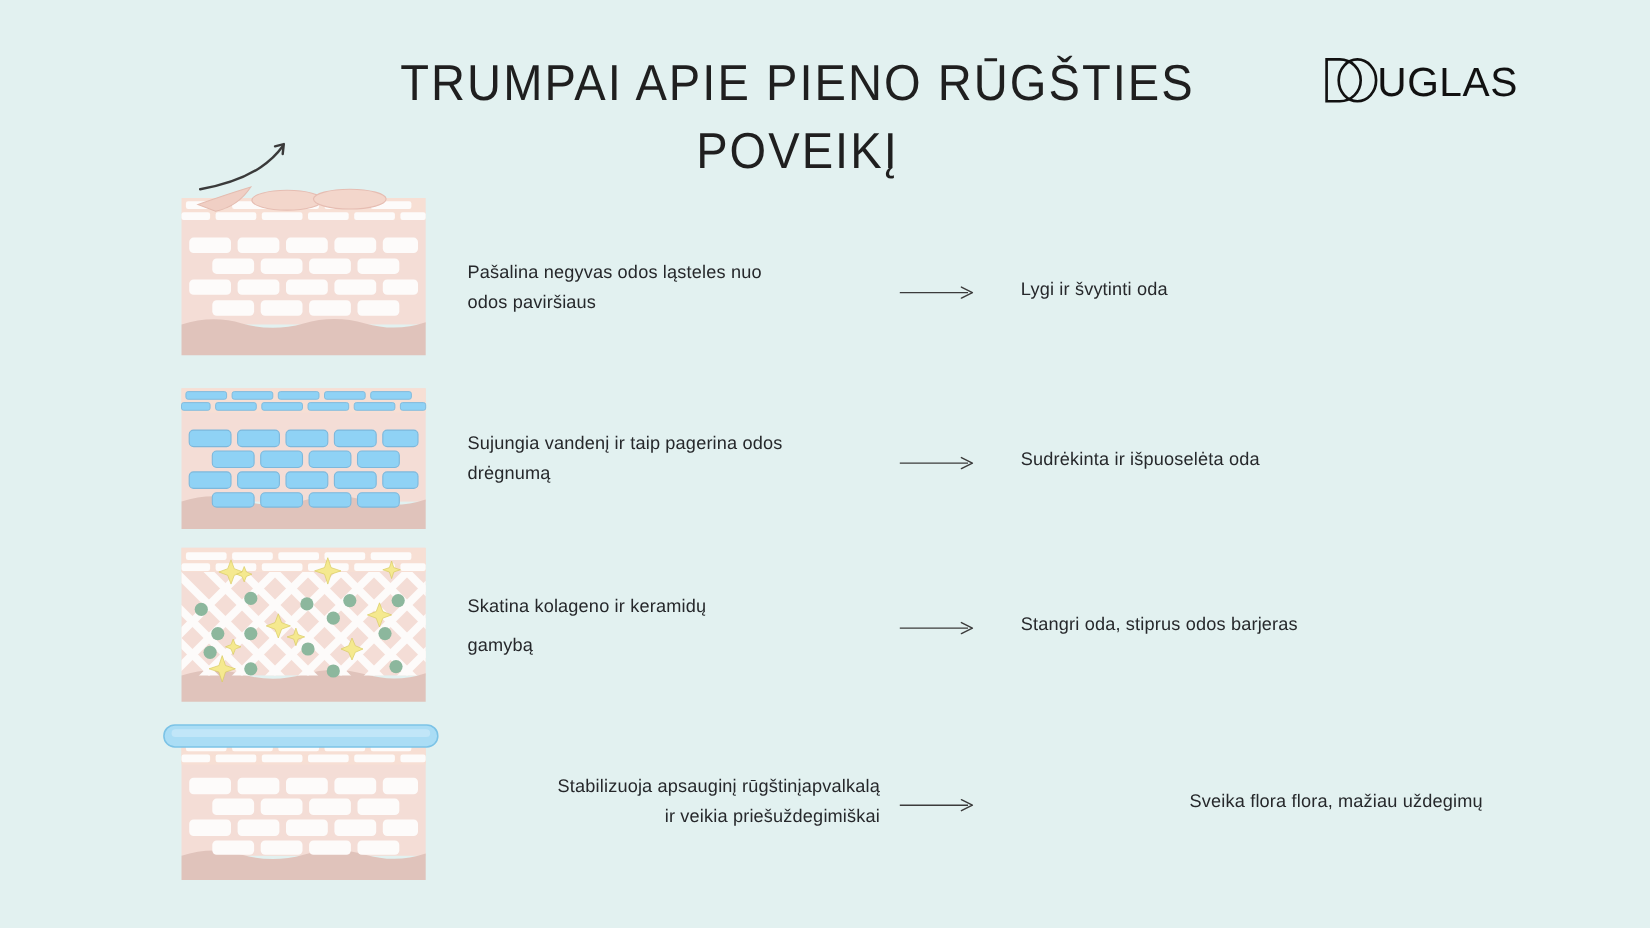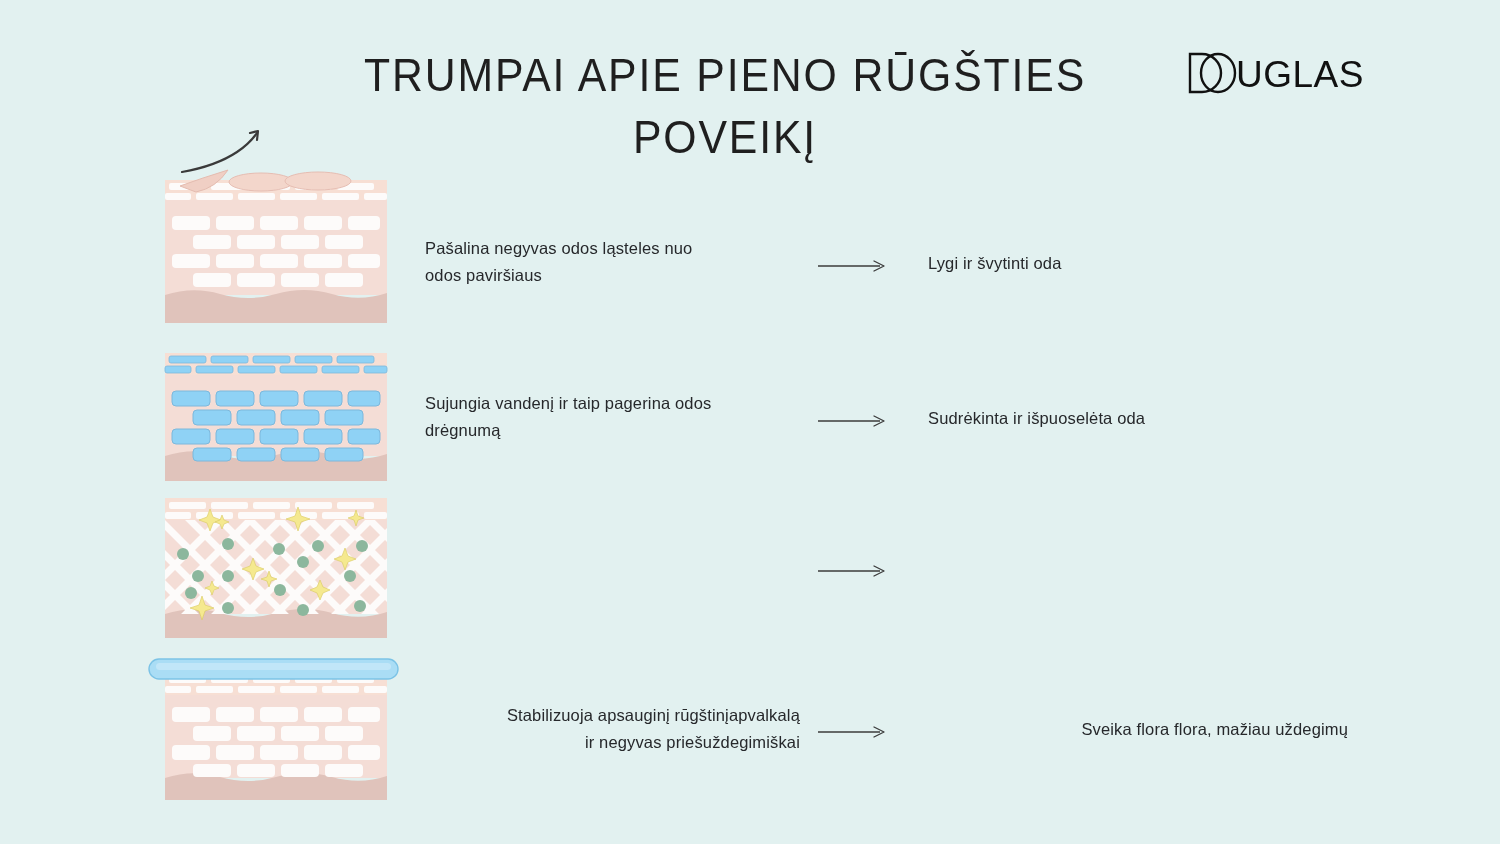--- a/index.html
+++ b/index.html
@@ -22,21 +22,21 @@
     font-weight:300;
     letter-spacing:2.0px;
     line-height:62px;
     color:#1f1f1f;
     font-family:"Liberation Sans", sans-serif;
     transform:scaleX(0.93);
     transform-origin:center top;
   }
   .logo {
     position:absolute;
-    right:64px; top:50px;
+    right:48px; top:50px;
     width:210px; height:46px;
   }
 
   
   .row { position:absolute; left:0; width:1500px; }
   .row-1 { top:190px; height:160px; }
   .row-2 { top:345px; height:145px; }
   .row-3 { top:495px; height:150px; }
   .row-4 { top:650px; height:165px;text-align:right; }
 
@@ -302,28 +302,33 @@
           <path d="M185 50 L188 58 L196 61 L188 64 L185 72 L182 64 L174 61 L182 58 Z"></path>
           <path d="M93 60 L96 68 L104 71 L96 74 L93 82 L90 74 L82 71 L90 68 Z"></path>
           <path d="M109 73 L111 79 L117 81 L111 83 L109 89 L107 83 L101 81 L107 79 Z"></path>
           <path d="M160 82 L163 89 L170 92 L163 95 L160 102 L157 95 L150 92 L157 89 Z"></path>
           <path d="M42 98 L45 107 L54 110 L45 113 L42 122 L39 113 L30 110 L39 107 Z"></path>
           <path d="M52 83 L54 88 L59 90 L54 92 L52 97 L50 92 L45 90 L50 88 Z"></path>
         </g>
       </svg>
     </div>
 
+    <div class="desc loose" style="top:38px;">
+      <div>Skatina kolageno ir keramidų</div>
+      <div>gamybą</div>
+    </div>
 
     <div class="arrow" style="top:69px;">
       <svg width="70" height="14" viewBox="0 0 70 14">
         <path d="M0 7 L62 7" stroke="#3b3b3b" stroke-width="1.3" fill="none"></path>
         <path d="M56 2 L66 7 L56 12" stroke="#3b3b3b" stroke-width="1.3" fill="none" stroke-linejoin="round" stroke-linecap="round"></path>
       </svg>
     </div>
 
+    <div class="result" style="top:60px;">Stangri oda, stiprus odos barjeras</div>
   </div>
 
   <div class="row row-4">
 
     <div class="art" style="top:5px; left:146px;">
       <svg width="255" height="150" viewBox="0 0 255 150">
 
         <rect x="19" y="18" width="222" height="105" fill="#f4ddd6"></rect>
         <path d="M19 123 q28 -9 55 -1 q28 8 56 0 q28 -8 56 0 q28 8 55 -1 L241 145 L19 145 Z" fill="#e0c3bb"></path>
         <rect x="19" y="18" width="222" height="22" fill="#f7dfd4"></rect>
@@ -368,21 +373,21 @@
 
         <g>
           <rect x="3" y="4" width="249" height="20" rx="10" fill="#aaddf5" stroke="#7cc3e6" stroke-width="1.4"></rect>
           <rect x="10" y="8" width="235" height="7" rx="3.5" fill="#c8e8f8" opacity="0.75"></rect>
         </g>
       </svg>
     </div>
 
     <div class="desc" style="top:52px;">
       <div>Stabilizuoja apsauginį rūgštinįapvalkalą</div>
-      <div>ir negyvas priešuždegimiškai</div>
+      <div>ir veikia priešuždegimiškai</div>
     </div>
 
     <div class="arrow" style="top:75px;">
       <svg width="70" height="14" viewBox="0 0 70 14">
         <path d="M0 7 L62 7" stroke="#3b3b3b" stroke-width="1.3" fill="none"></path>
         <path d="M56 2 L66 7 L56 12" stroke="#3b3b3b" stroke-width="1.3" fill="none" stroke-linejoin="round" stroke-linecap="round"></path>
       </svg>
     </div>
 
     <div class="result" style="top:66px;">Sveika flora flora, mažiau uždegimų</div>

